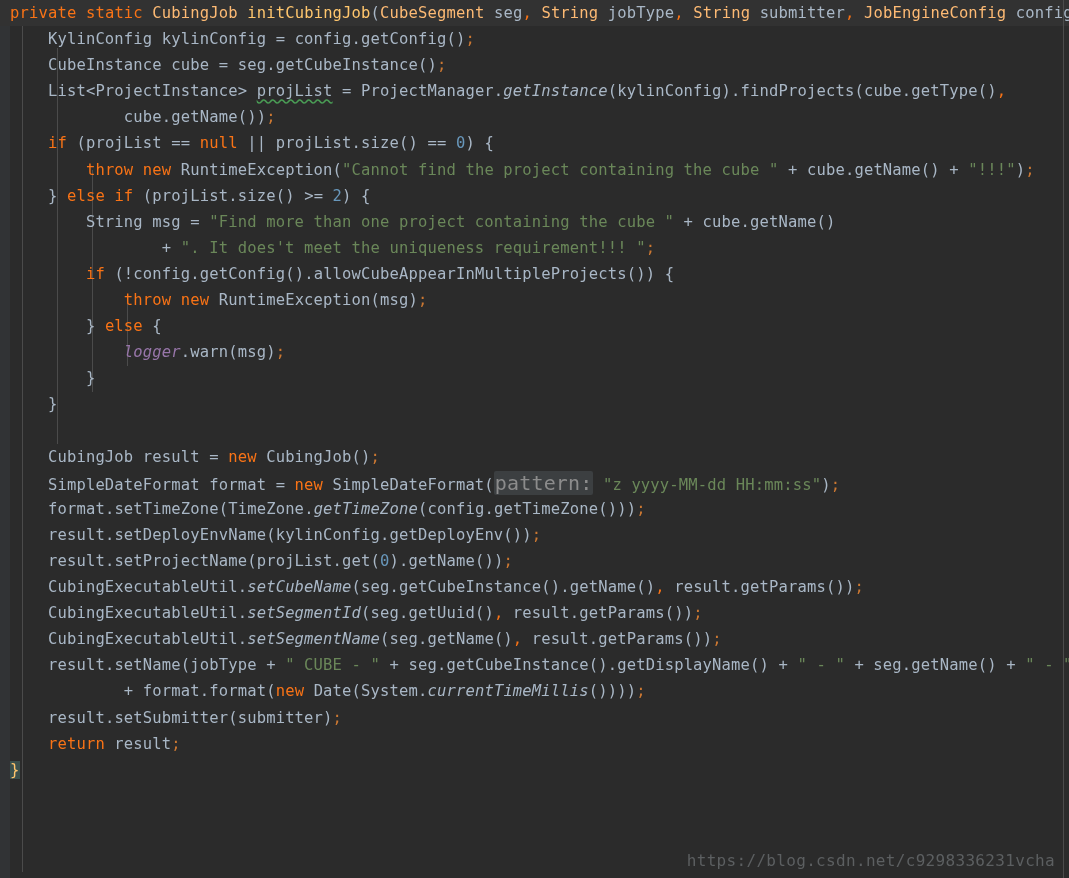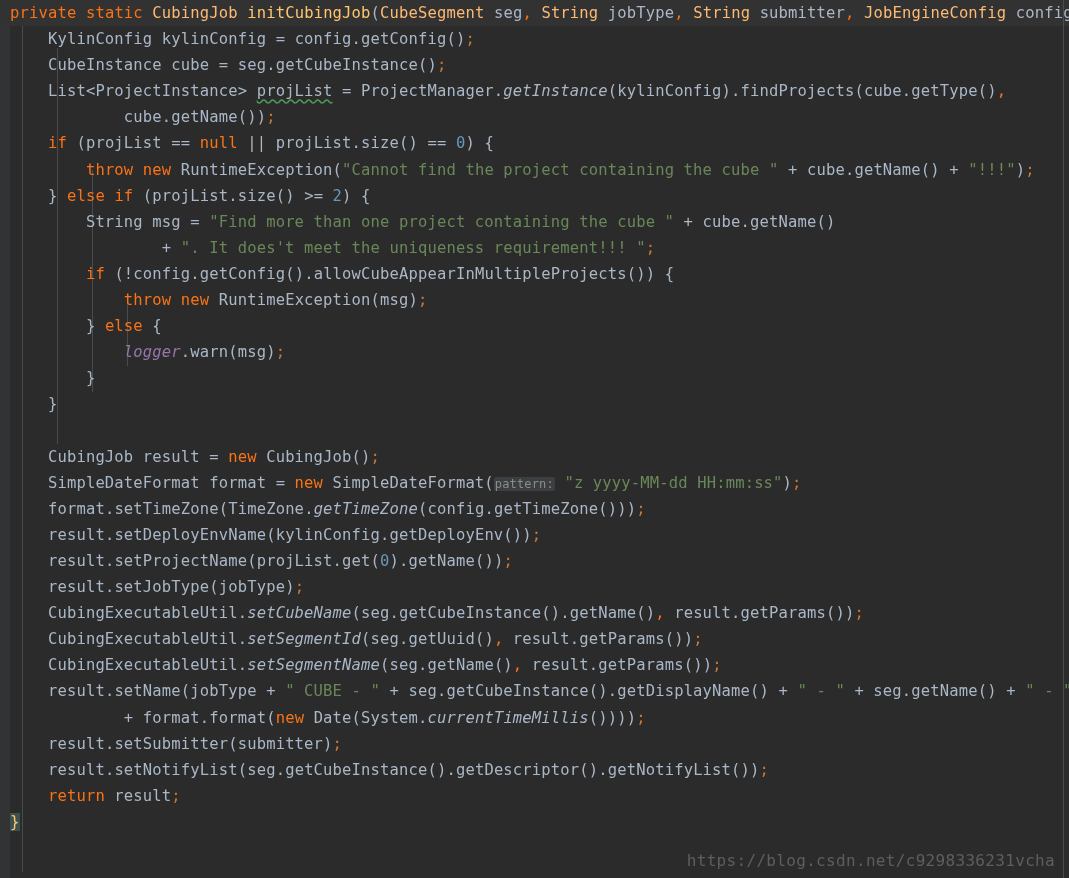--- a/index.html
+++ b/index.html
@@ -73,21 +73,21 @@
   .str  { color: #6a8759; }          
   .num  { color: #6897bb; }          
   .field{ color: #9876aa; font-style: italic; }   
   .semi { color: #cc7832; }
   .brace-hl { background: #3b514d; color: #ffc66d; }
   .param-hint {
     background: #3c3f41;
     color: #8c8c8c;
     border-radius: 2px;
     padding: 0 1px;
-    font-size: 12px;
+    font-size: 20px;
   }
   .squiggle {
     text-decoration: underline wavy #499c54;
     text-decoration-skip-ink: none;
     text-underline-offset: 2px;
   }
   .watermark {
     position: absolute;
     right: 14px;
     bottom: 8px;
@@ -128,28 +128,26 @@
       <div class="line"><span class="plain">        } </span><span class="kw">else</span><span class="plain"> {</span></div>
       <div class="line"><span class="plain">            </span><span class="field">logger</span><span class="plain">.</span><span class="plain">warn(msg)</span><span class="semi">;</span></div>
       <div class="line"><span class="plain">        }</span></div>
       <div class="line"><span class="plain">    }</span></div>
       <div class="line"><span class="plain"> </span></div>
       <div class="line"><span class="plain">    CubingJob result = </span><span class="kw">new</span><span class="plain"> CubingJob()</span><span class="semi">;</span></div>
       <div class="line"><span class="plain">    SimpleDateFormat format = </span><span class="kw">new</span><span class="plain"> SimpleDateFormat(</span><span class="param-hint">pattern:</span><span class="plain"> </span><span class="str">"z yyyy-MM-dd HH:mm:ss"</span><span class="plain">)</span><span class="semi">;</span></div>
       <div class="line"><span class="plain">    format</span><span class="plain">.</span><span class="plain">setTimeZone(TimeZone</span><span class="plain">.</span><span class="stat">getTimeZone</span><span class="plain">(config</span><span class="plain">.</span><span class="plain">getTimeZone()))</span><span class="semi">;</span></div>
       <div class="line"><span class="plain">    result</span><span class="plain">.</span><span class="plain">setDeployEnvName(kylinConfig</span><span class="plain">.</span><span class="plain">getDeployEnv())</span><span class="semi">;</span></div>
       <div class="line"><span class="plain">    result</span><span class="plain">.</span><span class="plain">setProjectName(projList</span><span class="plain">.</span><span class="plain">get(</span><span class="num">0</span><span class="plain">)</span><span class="plain">.</span><span class="plain">getName())</span><span class="semi">;</span></div>
-      <div class="line"><span class="plain">    result</span><span class="plain">.</span><span class="plain">setJobType(jobType)</span><span class="semi">;</span></div>
       <div class="line"><span class="plain">    CubingExecutableUtil</span><span class="plain">.</span><span class="stat">setCubeName</span><span class="plain">(seg</span><span class="plain">.</span><span class="plain">getCubeInstance()</span><span class="plain">.</span><span class="plain">getName()</span><span class="kw">,</span><span class="plain"> result</span><span class="plain">.</span><span class="plain">getParams())</span><span class="semi">;</span></div>
       <div class="line"><span class="plain">    CubingExecutableUtil</span><span class="plain">.</span><span class="stat">setSegmentId</span><span class="plain">(seg</span><span class="plain">.</span><span class="plain">getUuid()</span><span class="kw">,</span><span class="plain"> result</span><span class="plain">.</span><span class="plain">getParams())</span><span class="semi">;</span></div>
       <div class="line"><span class="plain">    CubingExecutableUtil</span><span class="plain">.</span><span class="stat">setSegmentName</span><span class="plain">(seg</span><span class="plain">.</span><span class="plain">getName()</span><span class="kw">,</span><span class="plain"> result</span><span class="plain">.</span><span class="plain">getParams())</span><span class="semi">;</span></div>
       <div class="line"><span class="plain">    result</span><span class="plain">.</span><span class="plain">setName(jobType + </span><span class="str">" CUBE - "</span><span class="plain"> + seg</span><span class="plain">.</span><span class="plain">getCubeInstance()</span><span class="plain">.</span><span class="plain">getDisplayName() + </span><span class="str">" - "</span><span class="plain"> + seg</span><span class="plain">.</span><span class="plain">getName() + </span><span class="str">" - "</span></div>
       <div class="line"><span class="plain">            + format</span><span class="plain">.</span><span class="plain">format(</span><span class="kw">new</span><span class="plain"> Date(System</span><span class="plain">.</span><span class="stat">currentTimeMillis</span><span class="plain">())))</span><span class="semi">;</span></div>
       <div class="line"><span class="plain">    result</span><span class="plain">.</span><span class="plain">setSubmitter(submitter)</span><span class="semi">;</span></div>
-      <div class="line"><span class="plain">    result</span><span class="plain">.</span><span class="plain">setNotifyList(seg</span><span class="plain">.</span><span class="plain">getCubeInstance()</span><span class="plain">.</span><span class="plain">getDescriptor()</span><span class="plain">.</span><span class="plain">getNotifyList())</span><span class="semi">;</span></div>
       <div class="line"><span class="plain">    </span><span class="kw">return</span><span class="plain"> result</span><span class="semi">;</span></div>
       <div class="line"><span class="brace-hl">}</span></div>
     </div>
 
   <div class="right-rule"></div>
 
   <div class="watermark">https://blog.csdn.net/c9298336231vcha</div>
 
 </div>
 

